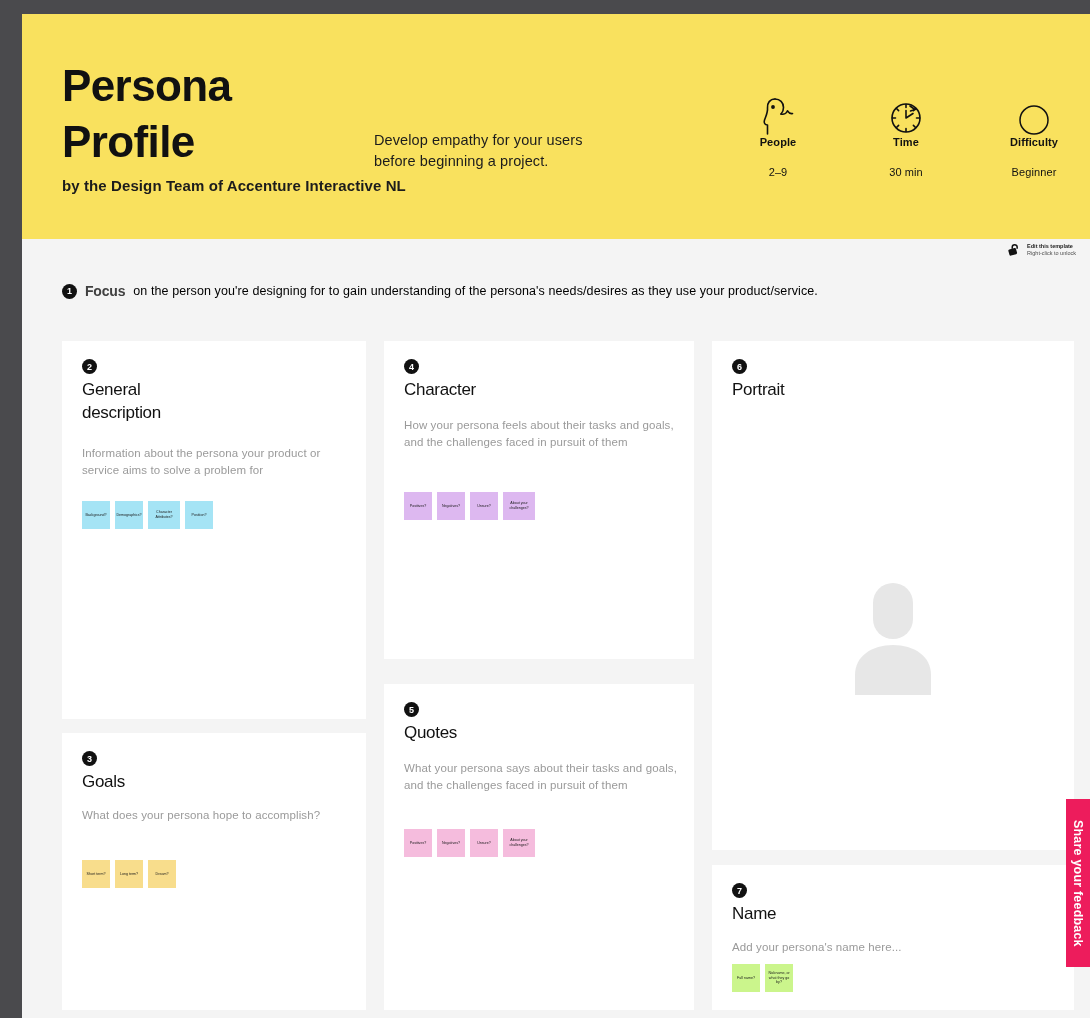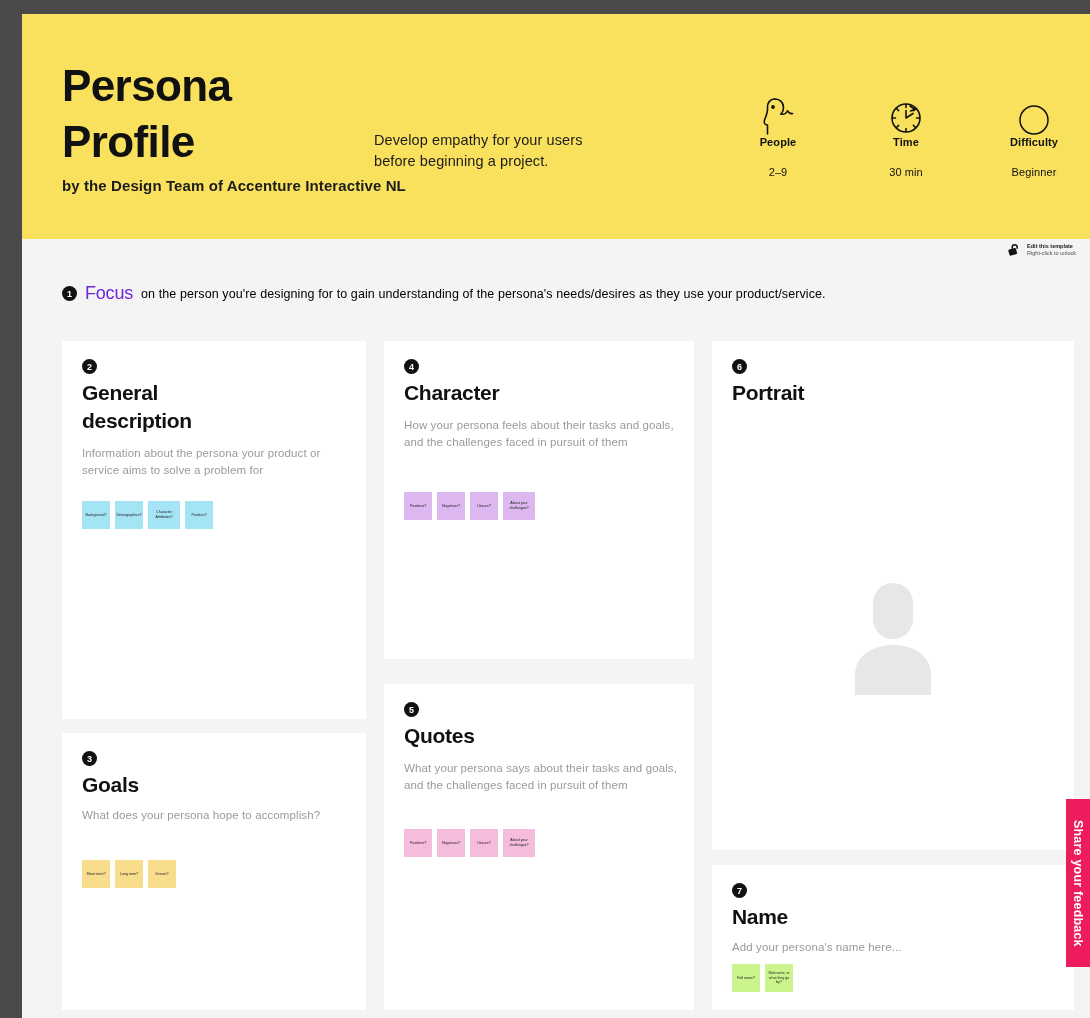--- a/index.html
+++ b/index.html
@@ -61,29 +61,29 @@
     position: absolute; left: 40px; top: 269px;
     display: flex; align-items: center; gap: 8px;
   }
   .step-dot {
     width: 15px; height: 15px; border-radius: 50%;
     background: #111; color: #fff;
     font-size: 9px; font-weight: bold;
     display: flex; align-items: center; justify-content: center;
     flex: 0 0 auto;
   }
-  .focus-title { font-size: 18px; font-weight: normal; color: #6d28d9; letter-spacing: -0.2px; }
+  .focus-title { font-size: 14px; font-weight: bold; color: #404040; letter-spacing: -0.2px; }
   .focus-text { font-size: 12.5px; color: #000000; letter-spacing: 0.1px; }
 
   
   .card { position: absolute; background: #fff; }
   .card .c-dot { position: absolute; left: 20px; top: 18px; }
   .c-head {
     position: absolute; left: 20px; top: 38px;
-    font-size: 21px; font-weight: bold; color: #111;
+    font-size: 17px; font-weight: normal; color: #111;
     line-height: 1.33; letter-spacing: -0.3px;
   }
   .c-desc {
     position: absolute; left: 20px;
     font-size: 11.5px; color: #9a9a9a; line-height: 1.5;
     letter-spacing: 0.1px;
   }
   .notes { position: absolute; left: 20px; display: flex; gap: 5px; }
   .note {
     width: 28px; height: 28px;

